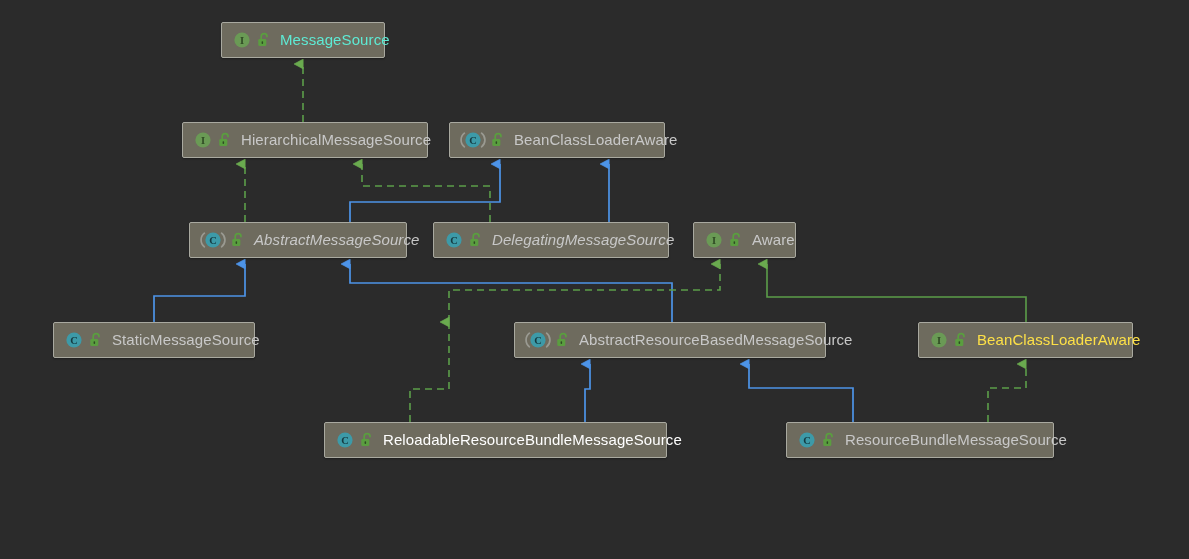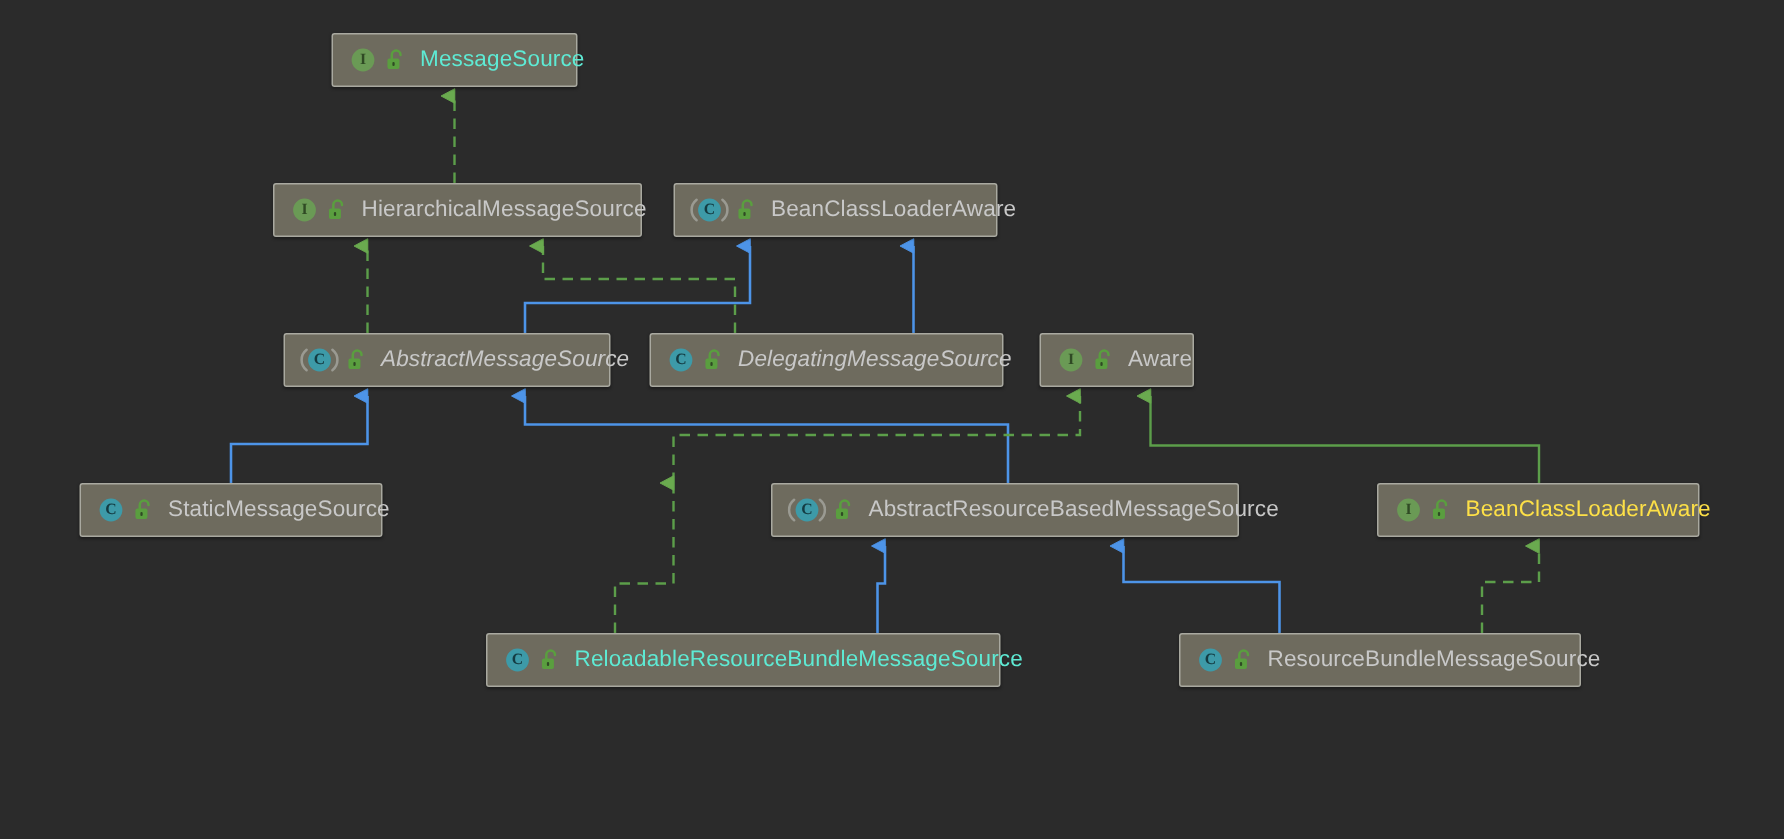--- a/index.html
+++ b/index.html
@@ -220,21 +220,21 @@
             <text x="10" y="10" text-anchor="middle" dominant-baseline="central" font-family="&quot;Liberation Serif&quot;,&quot;DejaVu Serif&quot;,serif" font-size="10.5" font-weight="bold" fill="#143b42">C</text>
           </svg>
         </span>
         <span class="ic ic-vis">
           <svg width="14" height="16" viewBox="0 0 14 16">
             <path d="M 4.2 7 L 4.2 4.6 A 2.9 2.9 0 0 1 10 4.6" fill="none" stroke="#5a9e3f" stroke-width="1.7" stroke-linecap="round"></path>
             <rect x="1.3" y="7" width="8" height="7" rx="1.3" fill="#5a9e3f"></rect>
             <rect x="4.6" y="9.3" width="1.5" height="2.7" rx="0.7" fill="#2f4a24"></rect>
           </svg>
         </span>
-        <span class="label" style="color: #5eead4;">ReloadableResourceBundleMessageSource</span>
+        <span class="label" style="color: #ffffff;">ReloadableResourceBundleMessageSource</span>
       </div>
       <div class="node" style="left: 786px; top: 422px; width: 268px; background: rgb(110, 107, 94); border-color: rgb(169, 169, 160);">
         <span class="ic ic-kind">
           <svg width="20" height="20" viewBox="0 0 20 20">
             <circle cx="10" cy="10" r="7.6" fill="#3d9aa8"></circle>
             <text x="10" y="10" text-anchor="middle" dominant-baseline="central" font-family="&quot;Liberation Serif&quot;,&quot;DejaVu Serif&quot;,serif" font-size="10.5" font-weight="bold" fill="#143b42">C</text>
           </svg>
         </span>
         <span class="ic ic-vis">
           <svg width="14" height="16" viewBox="0 0 14 16">

